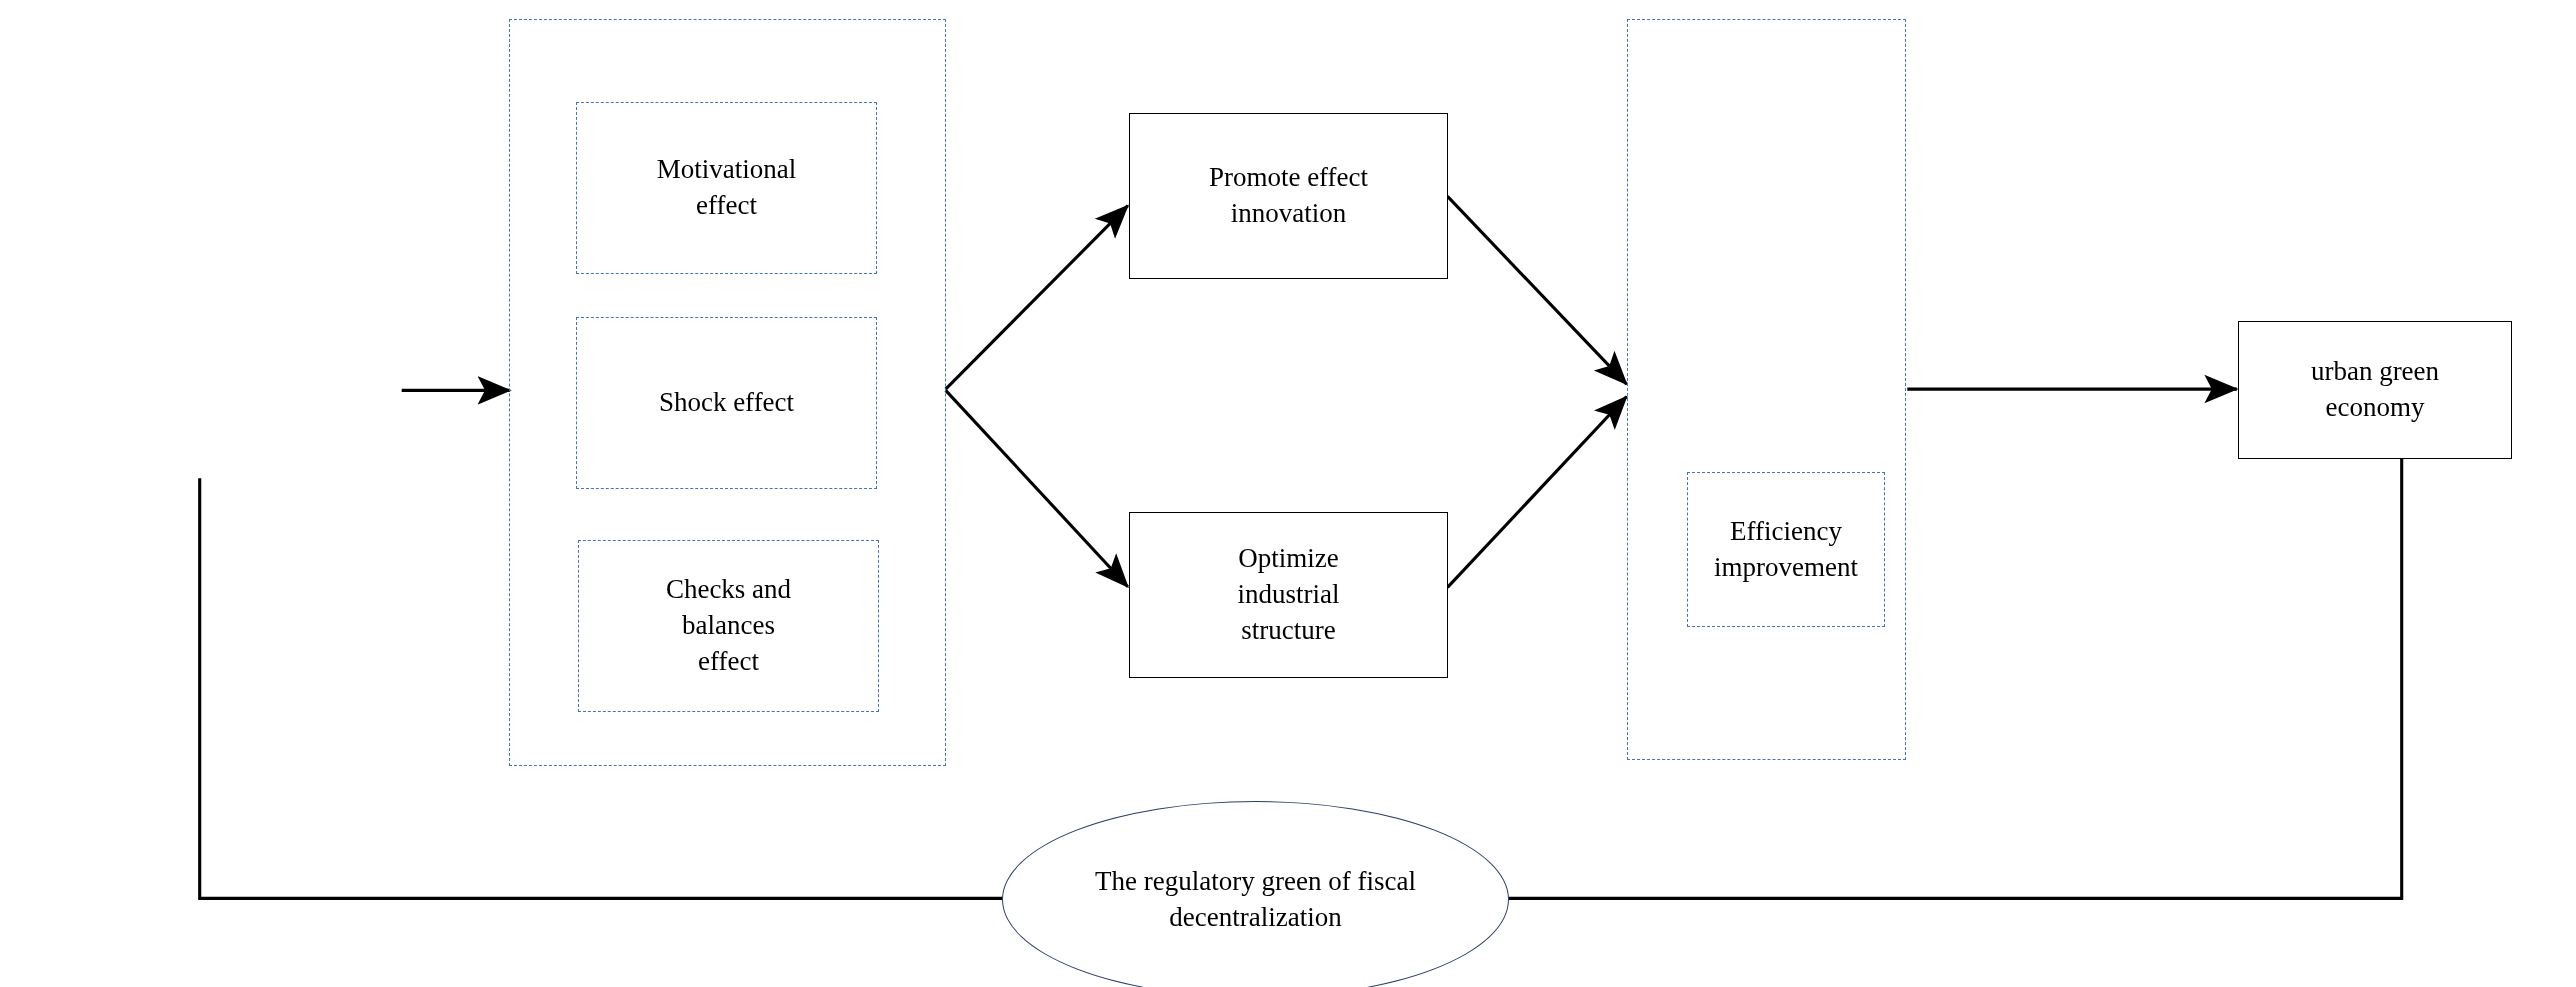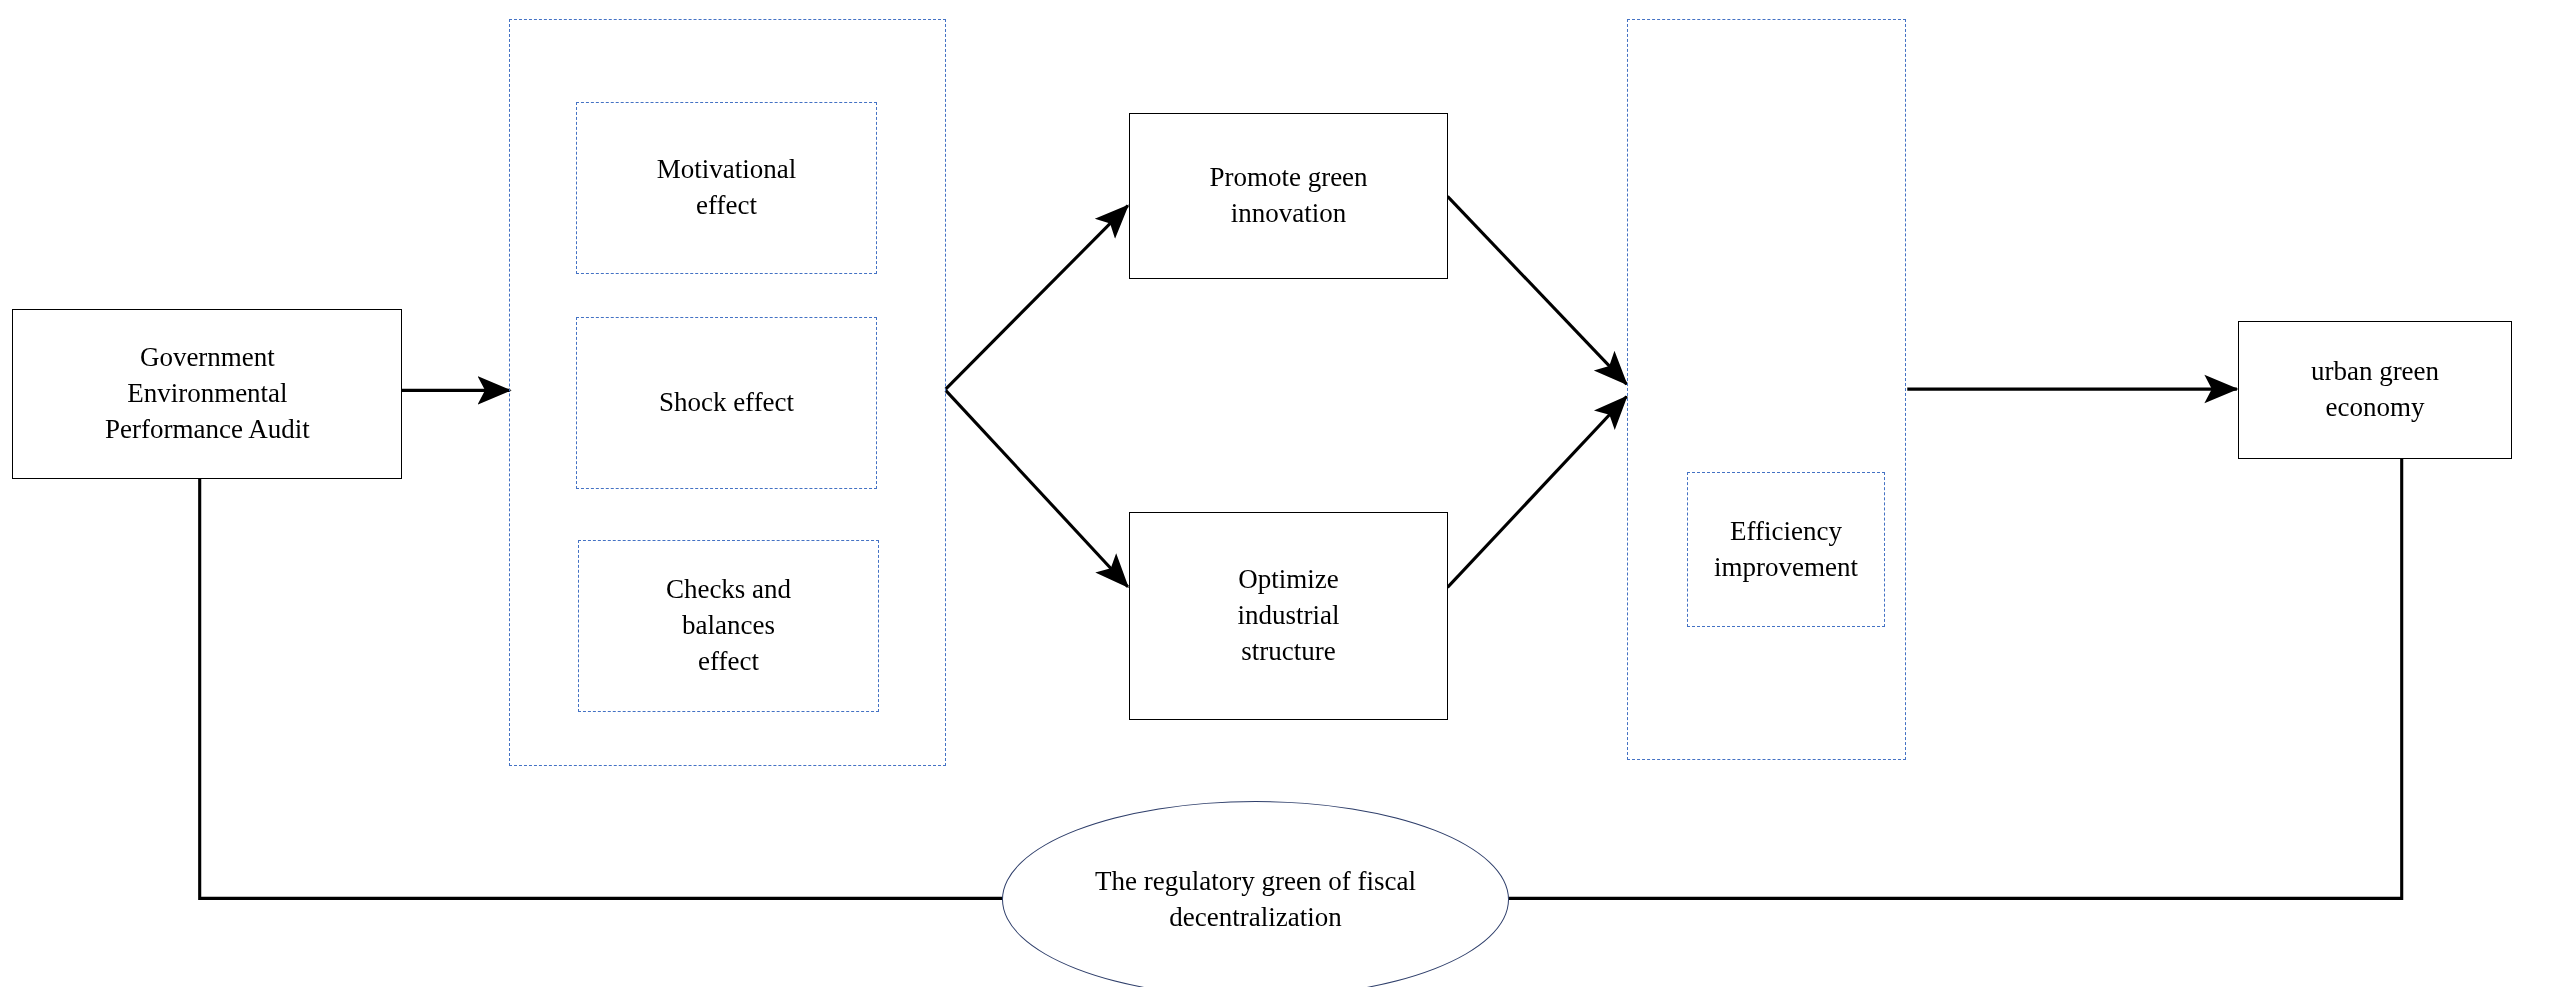--- a/index.html
+++ b/index.html
@@ -82,49 +82,44 @@
 
     <line x1="2336" y1="948" x2="2625" y2="640" stroke="#000000" stroke-width="5" marker-end="url(#ah)"></line>
 
     <line x1="3078" y1="628" x2="3610" y2="628" stroke="#000000" stroke-width="5" marker-end="url(#ah)"></line>
 
     <polyline points="322,772 322,1450 1620,1450" fill="none" stroke="#000000" stroke-width="5"></polyline>
 
     <polyline points="2432,1450 3876,1450 3876,740" fill="none" stroke="#000000" stroke-width="5"></polyline>
   </svg>
 
-  <div class="node solid-box" style="left:12.4px; top:309px; width:390px; height:170px;">
-    <span class="label">Government
-Environmental
-Performance Audit</span>
-  </div>
 
   <div class="node dash-group" style="left:509px; top:18.6px; width:437px; height:747px;"></div>
 
   <div class="node dash-box" style="left:576px; top:102px; width:301px; height:172px;">
     <span class="label">Motivational
 effect</span>
   </div>
 
   <div class="node dash-box" style="left:576px; top:317px; width:301px; height:172px;align-items:center;">
     <span class="label">Shock effect</span>
   </div>
 
   <div class="node dash-box" style="left:578px; top:540px; width:301px; height:172px;">
     <span class="label">Checks and
 balances
 effect</span>
   </div>
 
   <div class="node solid-box" style="left:1129px; top:113px; width:319px; height:166px;">
-    <span class="label">Promote green
+    <span class="label">Promote effect
 innovation</span>
   </div>
 
-  <div class="node solid-box" style="left:1129px; top:512px; width:319px; height:208px;">
+  <div class="node solid-box" style="left:1129px; top:512px; width:319px; height:166px;">
     <span class="label">Optimize
 industrial
 structure</span>
   </div>
 
   <div class="node dash-group" style="left:1627px; top:18.6px; width:279px; height:741px;"></div>
 
 
   <div class="node dash-box" style="left:1687px; top:472px; width:198px; height:155px;">
     <span class="label">Efficiency

